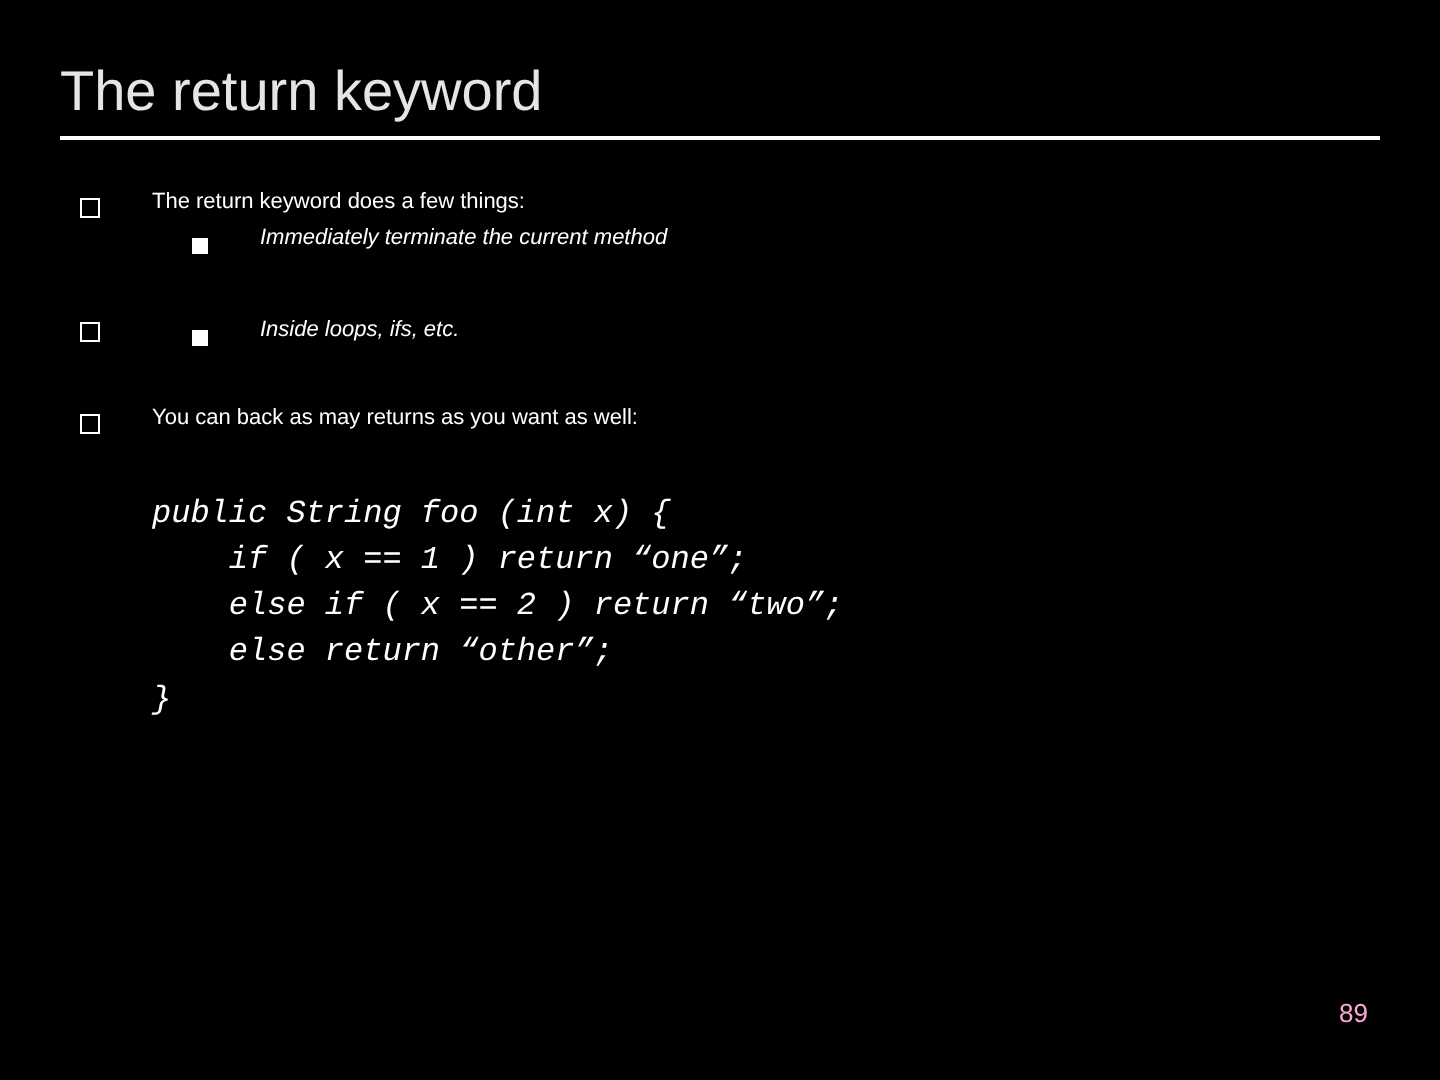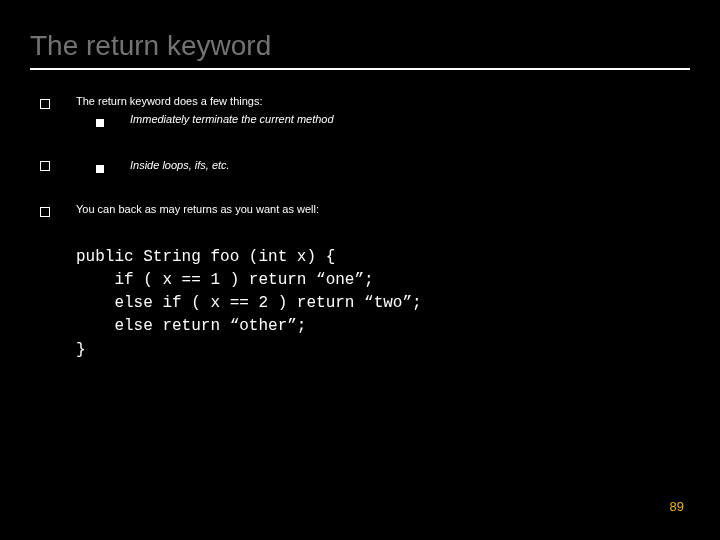--- a/index.html
+++ b/index.html
@@ -7,21 +7,21 @@
   body {
     background: #000;
     color: #fff;
     font-family: Verdana, Geneva, sans-serif;
     padding: 30px 30px 20px 30px;
     position: relative;
   }
   .title {
     font-size: 28px;
     font-weight: normal;
-    color: #737373;
+    color: #e5e5e5;
     margin-bottom: 6px;
   }
   .hr {
     border: none;
     border-top: 2px solid #fff;
     margin-bottom: 24px;
   }
   .outer-item {
     display: flex;
     margin-bottom: 28px;
@@ -53,27 +53,28 @@
     flex-shrink: 0;
   }
   .red { color: #c00000; }
   .code {
     font-family: "Courier New", Courier, monospace;
     font-size: 16px;
     line-height: 1.45;
     white-space: pre;
     margin-left: 46px;
     margin-top: 4px;
+    font-style: italic;
   }
   .pagenum {
     position: absolute;
     bottom: 26px;
     right: 36px;
     font-size: 13px;
-    color: #eab308;
+    color: #f9a8d4;
   }
 </style>
 </head>
 <body>
 
 <h1 class="title">The return keyword</h1>
 <hr class="hr">
 
 <div class="outer-item">
   <div class="outer-bullet"></div>

